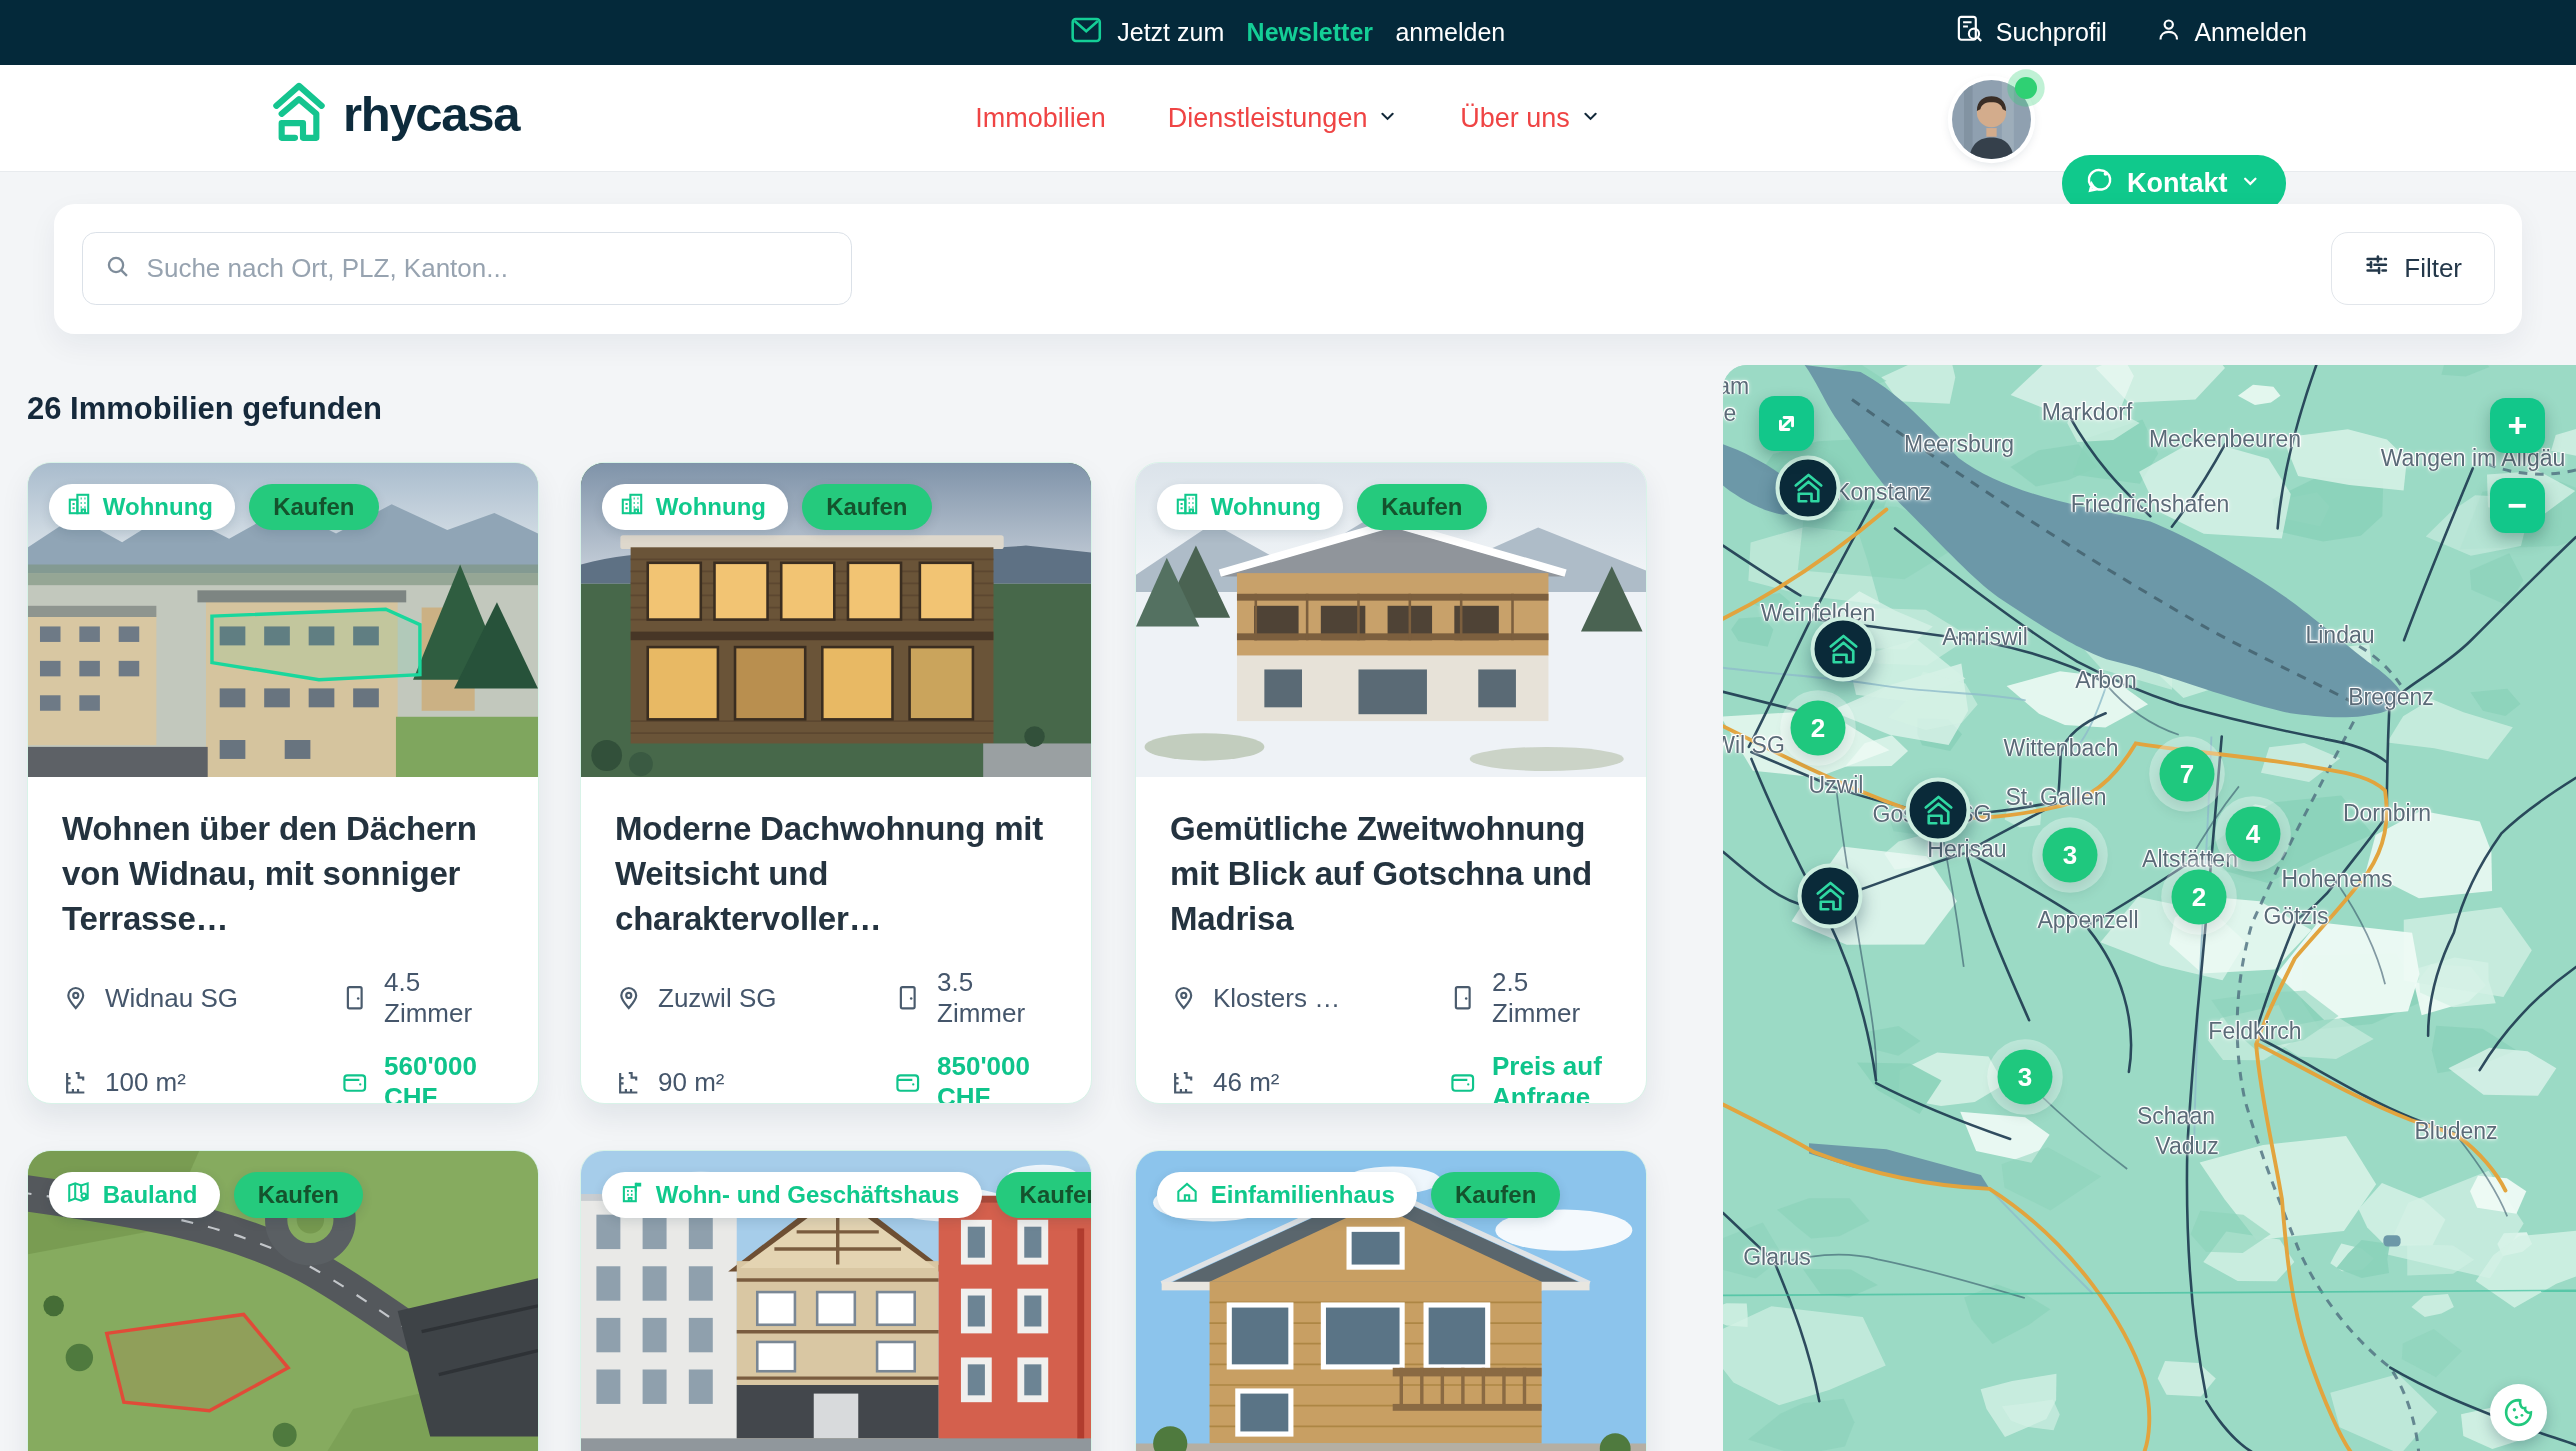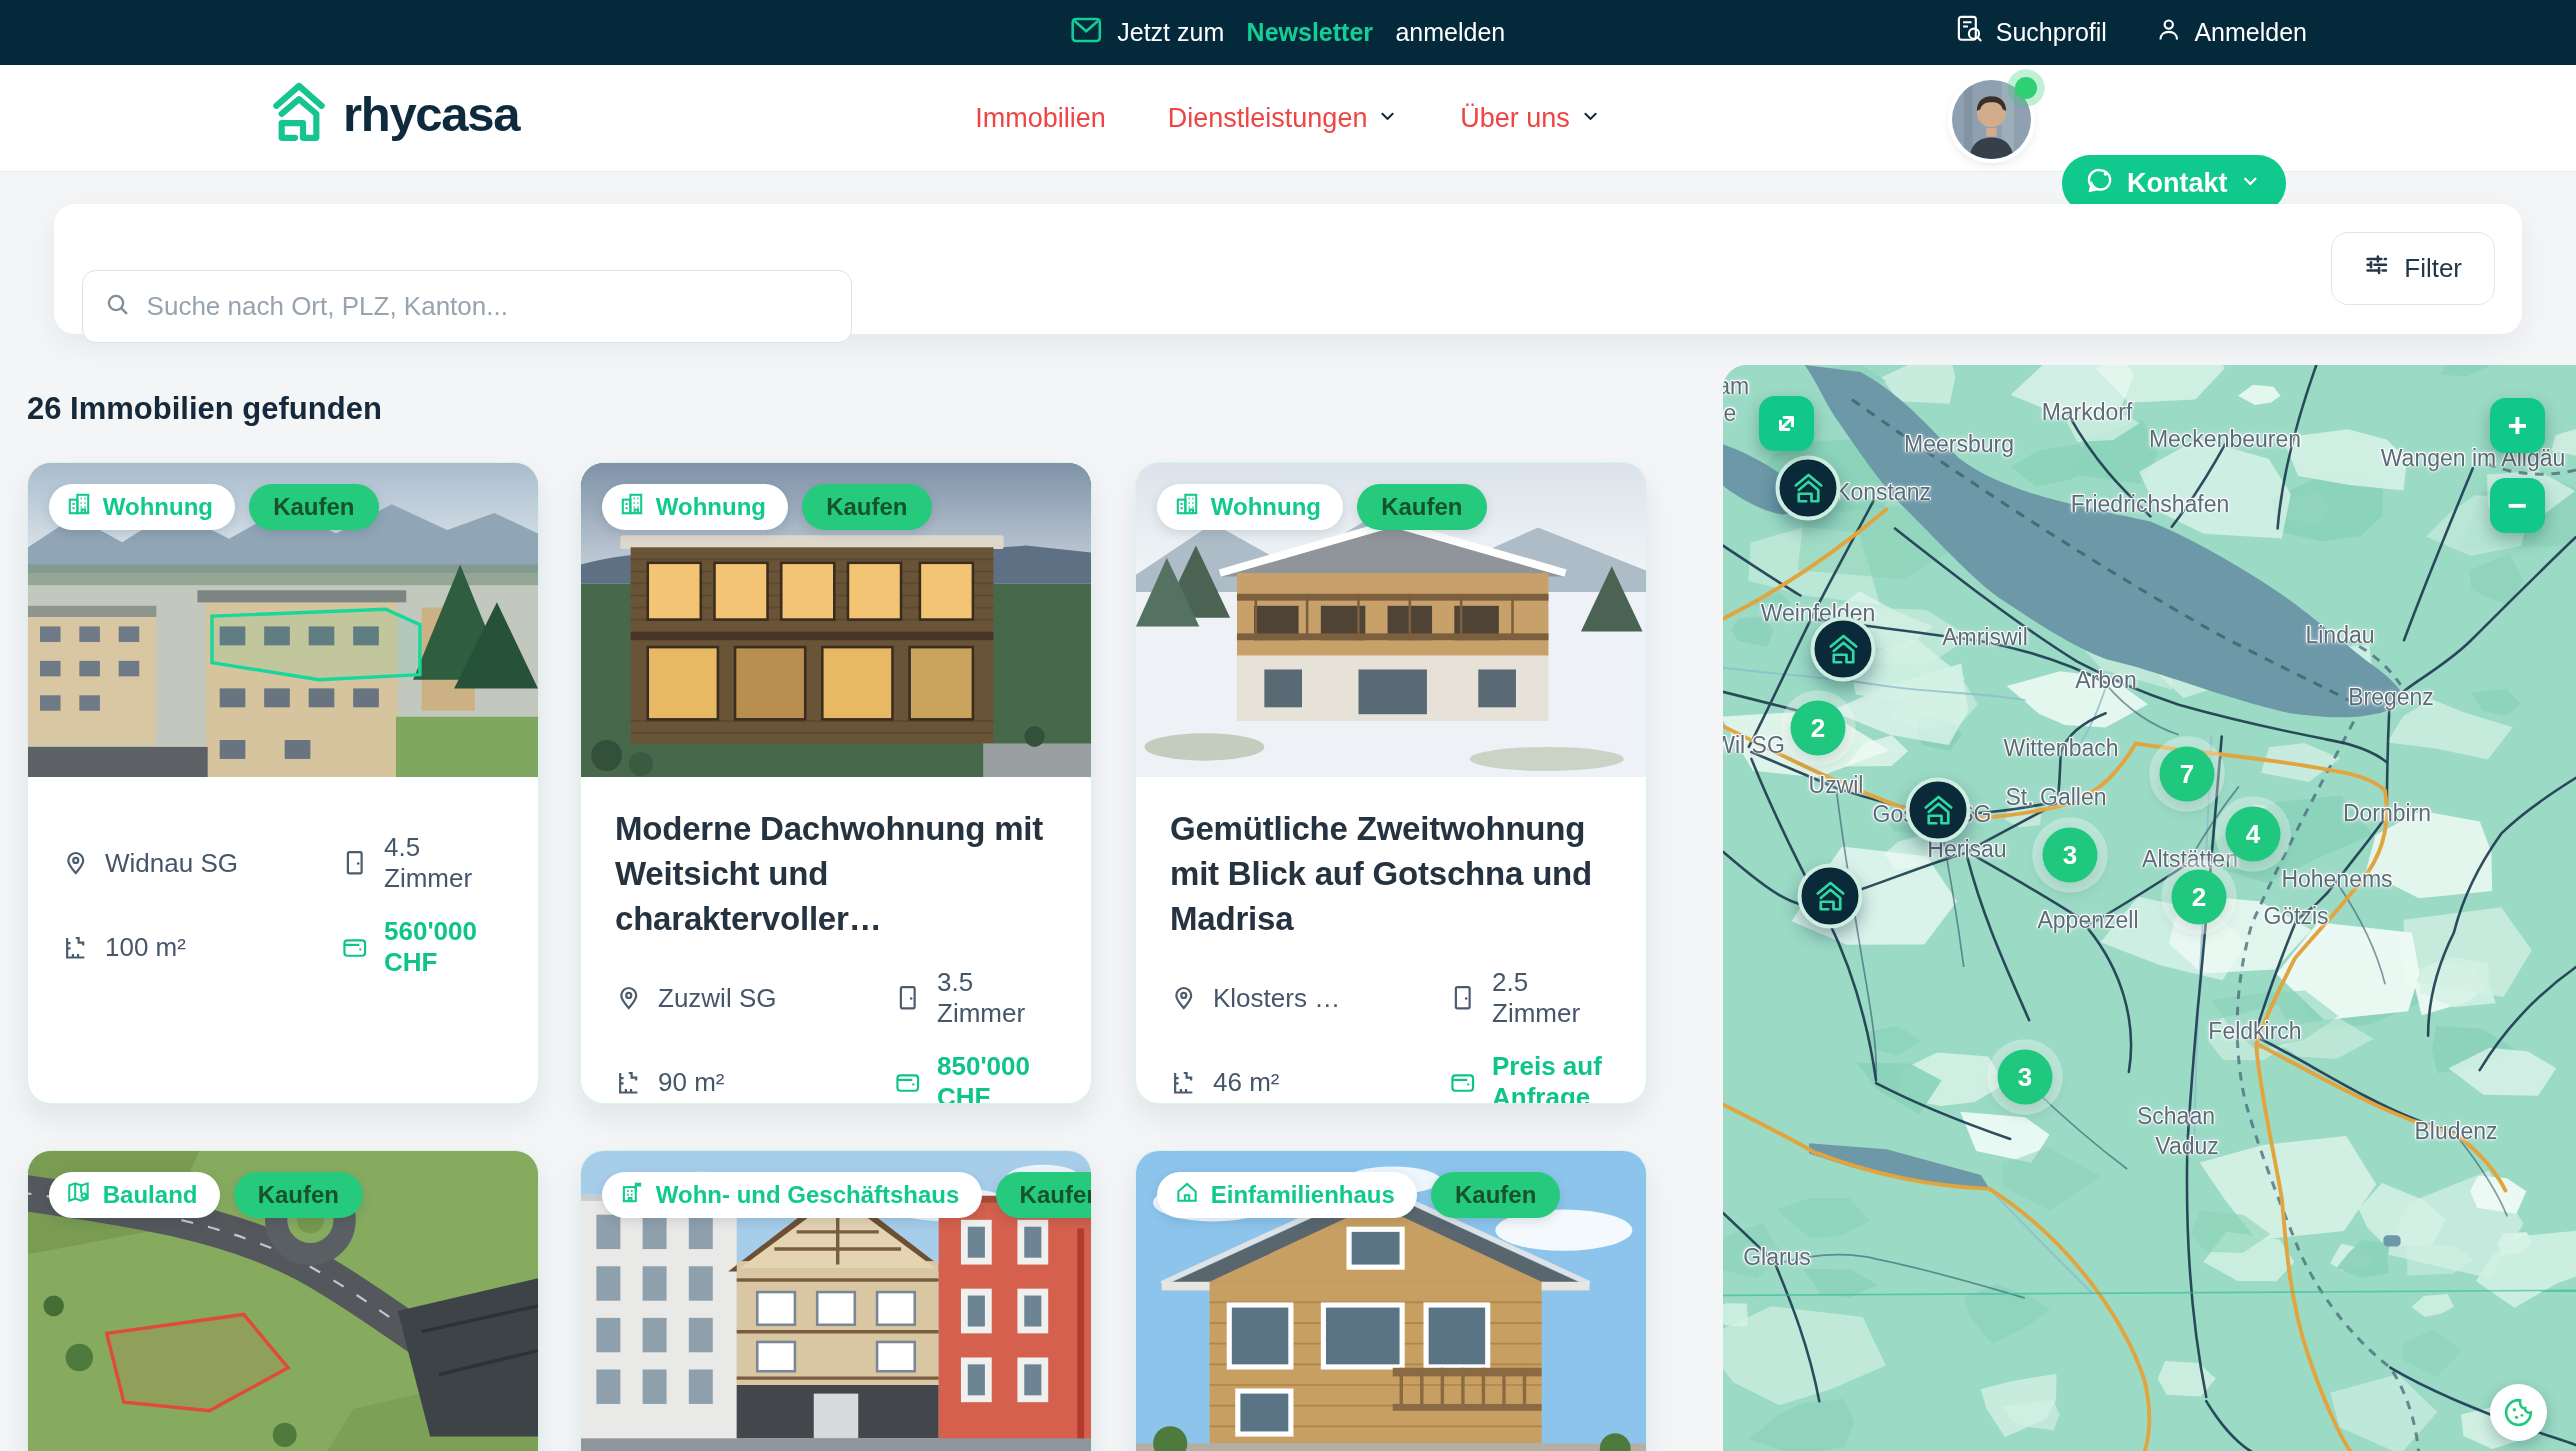--- a/index.html
+++ b/index.html
@@ -19,21 +19,21 @@
   .brand { position:absolute; left:267px; top:13.8px; display:flex; align-items:center; gap:12px; cursor:pointer; }
   .brand-name { font-size:49px; font-weight:700; letter-spacing:-1.3px; color:#0d2b3c; }
   .nav { position:absolute; left:50%; top:0; transform:translateX(-50%); height:107px; display:flex; align-items:center; gap:62px; }
   .nav a { display:flex; align-items:center; gap:10.3px; font-size:27px; color:#ef4444; text-decoration:none; cursor:pointer; white-space:nowrap; }
   .avatar { position:absolute; left:1952px; top:14.6px; width:79px; height:79px; border-radius:50%; overflow:hidden; box-shadow:0 0 0 4.3px #fff,0 3.4px 12px rgba(10,40,60,.18); cursor:pointer; }
   .status-dot { position:absolute; left:2015px; top:12px; width:22.4px; height:22.4px; border-radius:50%; background:#2fd073; box-shadow:0 0 0 7.7px rgba(47,208,115,.30); }
   .btn-kontakt { position:absolute; left:2062px; top:90px; height:57px; padding:0 26px 0 24px; border:none; border-radius:28px; background:#10c98c; color:#fff; font-size:27px; font-weight:600; font-family:inherit; display:flex; align-items:center; gap:12px; cursor:pointer; }
 
   
   .search-panel { position:absolute; left:54px; top:204px; width:2468px; height:130px; background:#fff; border-radius:20.6px; box-shadow:0 10.3px 29px rgba(20,42,64,.06); }
-  .search-box { position:absolute; left:28px; top:27.5px; width:770px; height:73px; border:1.7px solid #dbe1e8; border-radius:13.8px; background:#fff; display:flex; align-items:center; padding:0 20.6px; gap:15.5px;margin-top:38px; }
+  .search-box { position:absolute; left:28px; top:27.5px; width:770px; height:73px; border:1.7px solid #dbe1e8; border-radius:13.8px; background:#fff; display:flex; align-items:center; padding:0 20.6px; gap:15.5px; }
   .search-box input { flex:1; border:none; outline:none; font-size:26px; font-family:inherit; color:#2c3e50; background:transparent; }
   .search-box input::placeholder { color:#97a3b0; }
   .btn-filter { position:absolute; right:27.5px; top:27.5px; width:164px; height:73px; border:1.7px solid #e2e6eb; border-radius:17px; background:#fff; font-size:26px; font-weight:500; color:#24384a; font-family:inherit; display:flex; align-items:center; justify-content:center; gap:13.8px; cursor:pointer; }
 
   
   .results-heading { position:absolute; left:27px; top:391px; font-size:31px; font-weight:700; color:#15293b; }
 
   .card { position:absolute; width:512px; height:642px; background:#fff; border:1.7px solid #d8f3e8; border-radius:24px; overflow:hidden; box-shadow:0 13.8px 29px rgba(16,42,67,.08); cursor:pointer; }
   .card-media { position:relative; width:100%; height:314px; overflow:hidden; background:#dfe5e8; }
   .scene { position:absolute; inset:0; width:100%; height:100%; display:block; }
@@ -226,20 +226,21 @@
                 <rect x="10.5" y="3.5" width="10" height="17"></rect>
                 <path d="M13.5 7 h1 M17 7 h1 M13.5 11 h1 M17 11 h1 M13.5 15 h1 M17 15 h1 M6 12 h2 M6 16 h2"></path>
                 <path d="M14.5 20.5 v-3.5 h3 v3.5"></path>
               </svg></span>
           <i style="font-style:normal">Wohnung</i>
         </span>
         <span class="badge badge-sale">Kaufen</span>
       </div>
     </div>
     <div class="card-body">
+      <h3 class="card-title">Wohnen über den Dächern von Widnau, mit sonniger Terrasse…</h3>
       <div class="meta">
         <div class="mi">
             <svg width="27.5" height="27.5" viewBox="0 0 24 24" fill="none" stroke="#4a5b6d" stroke-width="1.9">
               <path d="M12 21 C8.5 16.8 5.5 13.6 5.5 10 a6.5 6.5 0 1 1 13 0 C18.5 13.6 15.5 16.8 12 21 Z"></path>
               <circle cx="12" cy="10" r="2.2"></circle>
             </svg>
             <span>Widnau SG</span>
           </div>
         <div class="mi">
             <svg width="27.5" height="27.5" viewBox="0 0 24 24" fill="none" stroke="#4a5b6d" stroke-width="1.9">

